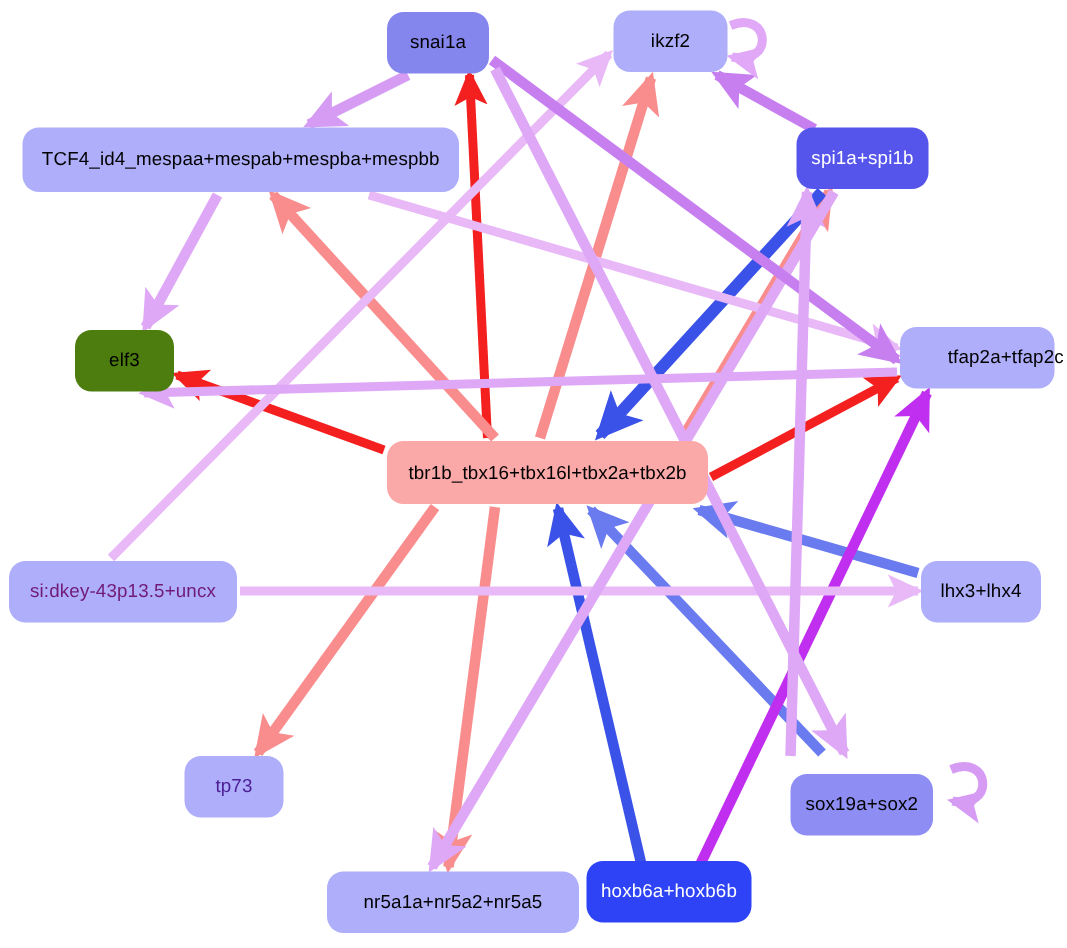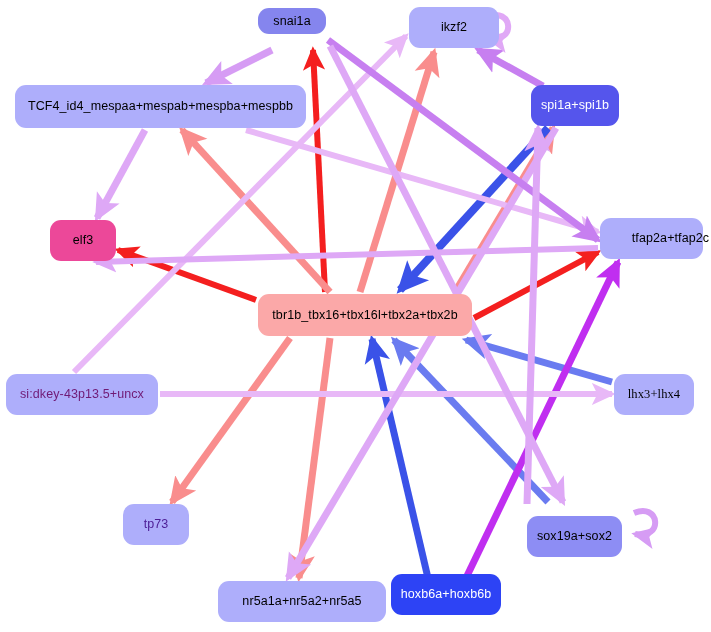--- a/index.html
+++ b/index.html
@@ -101,45 +101,45 @@
       <line x1="74" y1="372" x2="406" y2="36" stroke="#e8b8f7" stroke-width="6" stroke-linecap="butt" marker-end="url(#arrow-e8b8f7)"></line>
       <line x1="246" y1="130" x2="598" y2="232" stroke="#e8b8f7" stroke-width="6" stroke-linecap="butt" marker-end="url(#arrow-e8b8f7)"></line>
       <line x1="556" y1="128" x2="288" y2="578" stroke="#dea8f6" stroke-width="7" stroke-linecap="butt" marker-end="url(#arrow-dea8f6)"></line>
       <line x1="328" y1="40" x2="598" y2="240" stroke="#c77ff0" stroke-width="7" stroke-linecap="butt" marker-end="url(#arrow-c77ff0)"></line>
       <line x1="330" y1="46" x2="563" y2="502" stroke="#dea8f6" stroke-width="7" stroke-linecap="butt" marker-end="url(#arrow-dea8f6)"></line>
       <line x1="598" y1="248" x2="96" y2="262" stroke="#dea8f6" stroke-width="6" stroke-linecap="butt" marker-end="url(#arrow-dea8f6)"></line>
       <line x1="527" y1="504" x2="538" y2="128" stroke="#dea8f6" stroke-width="7" stroke-linecap="butt" marker-end="url(#arrow-dea8f6)"></line>
     </svg>
 
   <div id="node-layer">
-      <div class="node" style="left: 258px; top: 8px; width: 68px; height: 26px; background: rgb(133, 133, 238);">
+      <div class="node" style="left: 258px; top: 8px; width: 68px; height: 41px; background: rgb(133, 133, 238);">
         <span class="node-label" style="color: rgb(0, 0, 0);">snai1a</span>
       </div>
-      <div class="node" style="left: 409px; top: 7px; width: 90px; height: 41px; background: rgb(174, 174, 251);">
+      <div class="node" style="left: 409px; top: 7px; width: 76px; height: 41px; background: rgb(174, 174, 251);">
         <span class="node-label" style="color: rgb(0, 0, 0);">ikzf2</span>
       </div>
       <div class="node" style="left: 15px; top: 85px; width: 291px; height: 43px; background: rgb(174, 174, 251);">
         <span class="node-label" style="color: rgb(0, 0, 0);">TCF4_id4_mespaa+mespab+mespba+mespbb</span>
       </div>
       <div class="node" style="left: 531px; top: 85px; width: 88px; height: 41px; background: rgb(85, 85, 236);">
         <span class="node-label" style="color: rgb(255, 255, 255);">spi1a+spi1b</span>
       </div>
-      <div class="node" style="left: 50px; top: 220px; width: 66px; height: 41px; background: #ec4899;">
+      <div class="node" style="left: 50px; top: 220px; width: 66px; height: 41px; background: #4d7c0f;">
         <span class="node-label" style="color: rgb(0, 0, 0);">elf3</span>
       </div>
       <div class="node" style="left: 600px; top: 218px; width: 103px; height: 41px; background: rgb(174, 174, 251);">
         <span class="node-label" style="color: rgb(0, 0, 0); padding-left: 38px;">tfap2a+tfap2c</span>
       </div>
       <div class="node" style="left: 258px; top: 294px; width: 214px; height: 42px; background: rgb(251, 168, 168); text-align: right;">
         <span class="node-label" style="color: rgb(0, 0, 0);">tbr1b_tbx16+tbx16l+tbx2a+tbx2b</span>
       </div>
       <div class="node" style="left: 6px; top: 374px; width: 152px; height: 41px; background: rgb(174, 174, 251);">
         <span class="node-label" style="color: #701a75;">si:dkey-43p13.5+uncx</span>
       </div>
-      <div class="node" style="left: 614px; top: 374px; width: 80px; height: 41px; background: rgb(174, 174, 251); font-family: Liberation Serif, serif;">
+      <div class="node" style="left: 614px; top: 374px; width: 80px; height: 41px; background: rgb(174, 174, 251);">
         <span class="node-label" style="color: rgb(0, 0, 0);">lhx3+lhx4</span>
       </div>
       <div class="node" style="left: 123px; top: 504px; width: 66px; height: 41px; background: rgb(174, 174, 251);">
         <span class="node-label" style="color: #4c1d95;">tp73</span>
       </div>
       <div class="node" style="left: 527px; top: 516px; width: 95px; height: 41px; background: rgb(141, 141, 244);">
         <span class="node-label" style="color: rgb(0, 0, 0);">sox19a+sox2</span>
       </div>
       <div class="node" style="left: 218px; top: 581px; width: 168px; height: 41px; background: rgb(174, 174, 251);">
         <span class="node-label" style="color: rgb(0, 0, 0);">nr5a1a+nr5a2+nr5a5</span>

